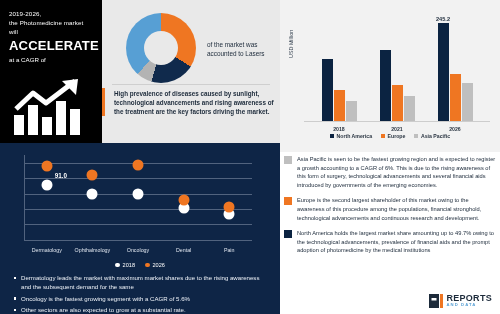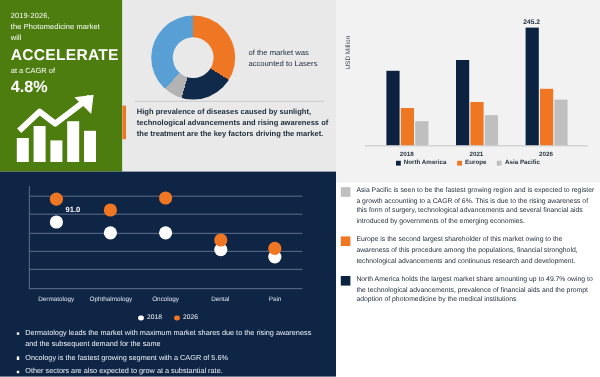--- a/index.html
+++ b/index.html
@@ -7,21 +7,21 @@
     width: 500px; height: 314px;
     font-family: "Liberation Sans", sans-serif;
     background: #ffffff;
     overflow: hidden;
   }
   #root { position: relative; width: 500px; height: 314px; }
 
   
   .orange-panel {
     position: absolute; left: 0; top: 0; width: 102px; height: 143px;
-    background: #4d7c0f;
+    background: #000000;
     padding: 9px 8px 0 9px;
   }
   .op-l1 { color: #ffffff; font-size: 6.2px; line-height: 9px; letter-spacing: .1px; }
   .op-accel {
     color: #ffffff; font-size: 13px; font-weight: 700; letter-spacing: .2px;
     line-height: 16px; margin-top: 2px;
   }
   .op-cagr { color: #ffffff; font-size: 6.2px; line-height: 10px; margin-top: 1px; }
   .op-pct { color: #ffffff; font-size: 13.5px; font-weight: 700; line-height: 16px; }
   .growth-icon { position: absolute; left: 12px; bottom: 8px; width: 78px; height: 56px; }
@@ -147,21 +147,20 @@
 <body>
 
 <div id="root">
 
   <div class="orange-panel">
     <div class="op-l1">2019-2026,</div>
     <div class="op-l1">the Photomedicine market</div>
     <div class="op-l1">will</div>
     <div class="op-accel">ACCELERATE</div>
     <div class="op-cagr">at a CAGR of</div>
-    <div class="op-pct">4.8%</div>
     <svg class="growth-icon" viewBox="0 0 78 56">
       <rect x="2" y="36" width="10" height="20" fill="#ffffff"></rect>
       <rect x="16" y="26" width="10" height="30" fill="#ffffff"></rect>
       <rect x="30" y="38" width="10" height="18" fill="#ffffff"></rect>
       <rect x="44" y="22" width="10" height="34" fill="#ffffff"></rect>
       <rect x="58" y="30" width="10" height="26" fill="#ffffff"></rect>
       <path d="M4 30 L21 14 L34 24 L63 2" stroke="#ffffff" stroke-width="5" fill="none" stroke-linejoin="round"></path>
       <path d="M50 2 L66 0 L64 16 Z" fill="#ffffff"></path>
     </svg>
   </div>
@@ -268,14 +267,25 @@
           <span class="dlg-t">2026</span>
         </div>
       </div>
     <div class="bullets" id="bullets">
         <div class="bullet">Dermatology leads the market with maximum market shares due to the rising awareness and the subsequent demand for the same</div>
         <div class="bullet">Oncology is the fastest growing segment with a CAGR of 5.6%</div>
         <div class="bullet">Other sectors are also expected to grow at a substantial rate.</div>
       </div>
   </div>
 
+  <div class="logo">
+    <svg class="logo-mark" viewBox="0 0 14 14">
+      <rect x="0" y="0" width="10" height="14" fill="#1c2a3a"></rect>
+      <rect x="2.5" y="4" width="5" height="2.5" fill="#ffffff"></rect>
+      <rect x="11" y="0" width="3" height="14" fill="#ef7622"></rect>
+    </svg>
+    <div class="logo-text">
+      <span class="logo-main">REPORTS</span>
+      <span class="logo-sub">AND DATA</span>
+    </div>
+  </div>
 
 </div>
 
 </body></html>

